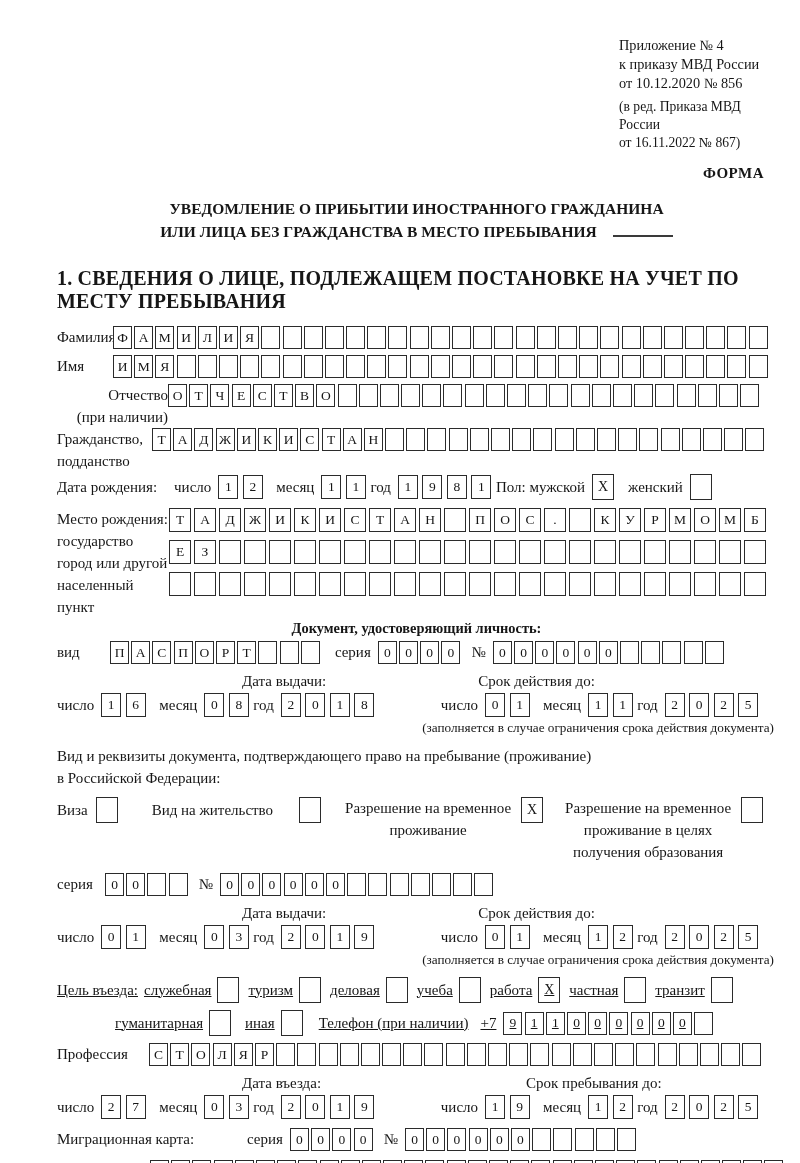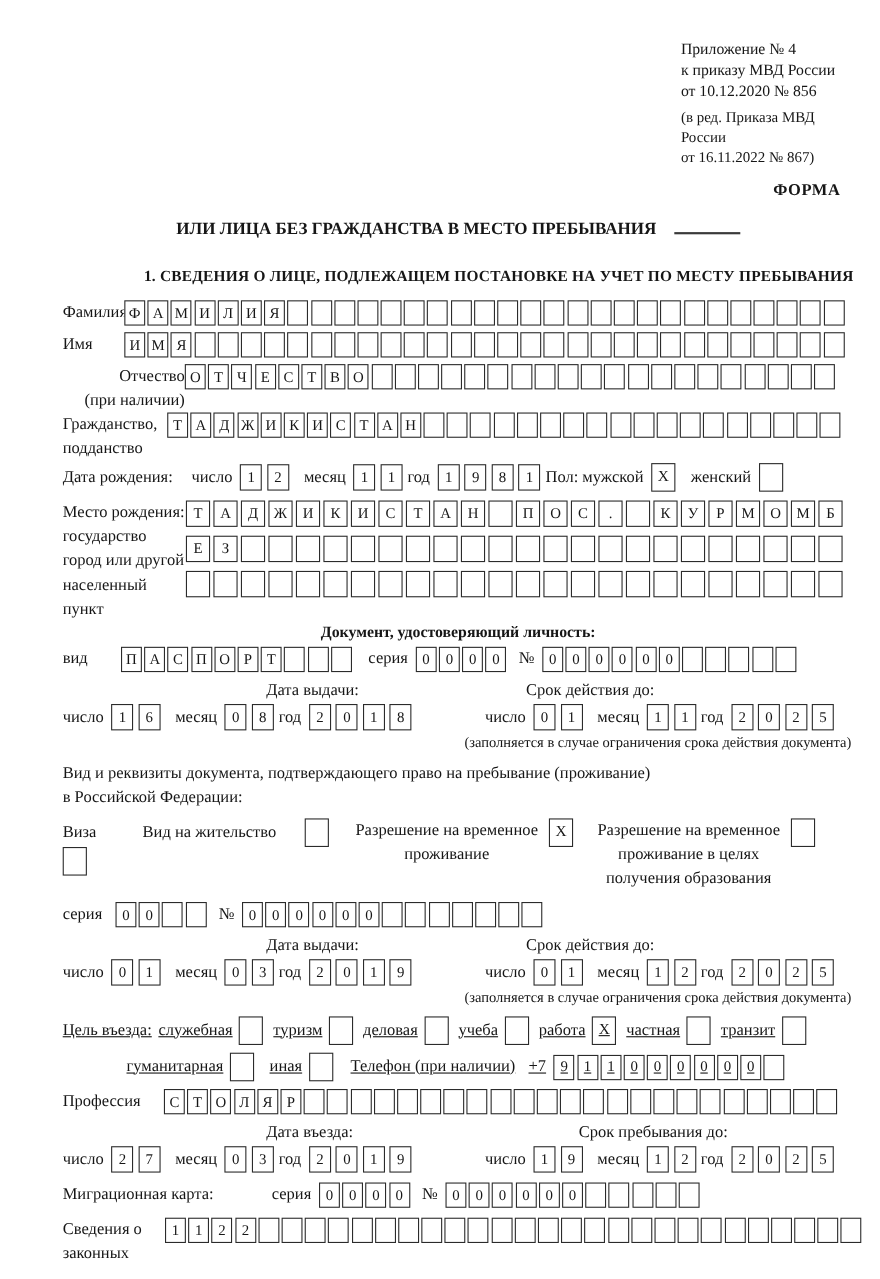--- a/index.html
+++ b/index.html
@@ -10,21 +10,21 @@
     padding:36px 24px 10px 57px; overflow:hidden; position:relative;
   }
   
   .appendix { margin-left:562px; line-height:19px; font-size:14.3px; }
   .appendix .amend { font-size:13.6px; line-height:18px; }
   .appendix .amend.first { margin-top:5px; }
   .forma { text-align:right; padding-right:12px; font-weight:bold; margin-top:13px; font-size:15px; letter-spacing:.5px; }
   
   .title { text-align:center; font-weight:bold; font-size:15.5px; margin-top:15px; line-height:23px; }
   .blank-line { display:inline-block; width:60px; border-bottom:2.2px solid #3a3a3a; margin-left:16px; }
-  .sec-heading { font-weight:bold; font-size:14px; margin-top:24px; letter-spacing:.2px;text-align:right; }
+  .sec-heading { font-weight:bold; font-size:20px; margin-top:24px; letter-spacing:.2px; }
   
   .row { display:flex; align-items:flex-start; margin-top:6px; }
   .lbl { flex:none; line-height:23px; }
   .lline { display:block; line-height:22px; }
   .w56 { width:56px; } .w111 { width:111px;text-align:right; } .w95 { width:95px; } .w112 { width:112px; } .w92 { width:92px; } .w93 { width:93px; } .w53 { width:53px; } .w48 { width:48px; }
   
   .cells { display:flex; flex-wrap:nowrap; }
   .cell {
     flex:none; width:19px; height:23px; border:1.6px solid #2b2b2b; margin-right:2.2px;
     display:flex; align-items:center; justify-content:center; font-size:13.5px; background:#fff;
@@ -42,21 +42,21 @@
   .glbl { margin-right:7px; white-space:nowrap; }
   .glbl.ml { margin-left:9px; }
   .ml62 { margin-left:62px; }
   .note-right { text-align:right; font-size:13.2px; margin-top:3px; padding-right:2px; }
   .intro { margin-top:9px; line-height:22px; }
   
   .permits { margin-top:8px; }
   .perm { display:flex; align-items:flex-start; }
   .perm .plbl { line-height:26px; margin-right:8px; white-space:nowrap; }
   .perm .plines { display:block; text-align:center; line-height:22px; margin-right:10px; }
-  .mr34 { margin-right:34px;flex-direction:column; } .mr24 { margin-right:24px; } .mr22 { margin-right:22px; }
+  .mr34 { margin-right:34px; } .mr24 { margin-right:24px; } .mr22 { margin-right:22px; }
   
   .purpose { align-items:center;text-decoration:underline; }
   .purpose .plbl0 { margin-right:6px; white-space:nowrap; }
   .popt { display:flex; align-items:center; margin-left:9px; }
   .popt .olbl { margin-right:6px; white-space:nowrap; }
   .popt.first { margin-left:0; }
   .ind58 { margin-left:58px; }
   .phone-lbl { margin-left:16px; margin-right:12px; white-space:nowrap; }
   .phone-pre { margin-right:7px; }
   .mig-lbl { width:160px; }
@@ -74,20 +74,21 @@
     <div>Приложение № 4</div>
     <div>к приказу МВД России</div>
     <div>от 10.12.2020 № 856</div>
     <div class="amend first">(в ред. Приказа МВД России</div>
     <div class="amend">от 16.11.2022 № 867)</div>
   </div>
 
   <div class="forma">ФОРМА</div>
 
   <div class="title">
+    <div>УВЕДОМЛЕНИЕ О ПРИБЫТИИ ИНОСТРАННОГО ГРАЖДАНИНА</div>
     <div><span>ИЛИ ЛИЦА БЕЗ ГРАЖДАНСТВА В МЕСТО ПРЕБЫВАНИЯ</span><span class="blank-line"></span></div>
   </div>
 
   <div class="sec-heading">1. СВЕДЕНИЯ О ЛИЦЕ, ПОДЛЕЖАЩЕМ ПОСТАНОВКЕ НА УЧЕТ ПО МЕСТУ ПРЕБЫВАНИЯ</div>
 
   <div class="row" style="margin-top:13px">
     <span class="lbl w56">Фамилия</span>
     <span class="cells">
         <span class="cell">Ф</span>
         <span class="cell">А</span>

